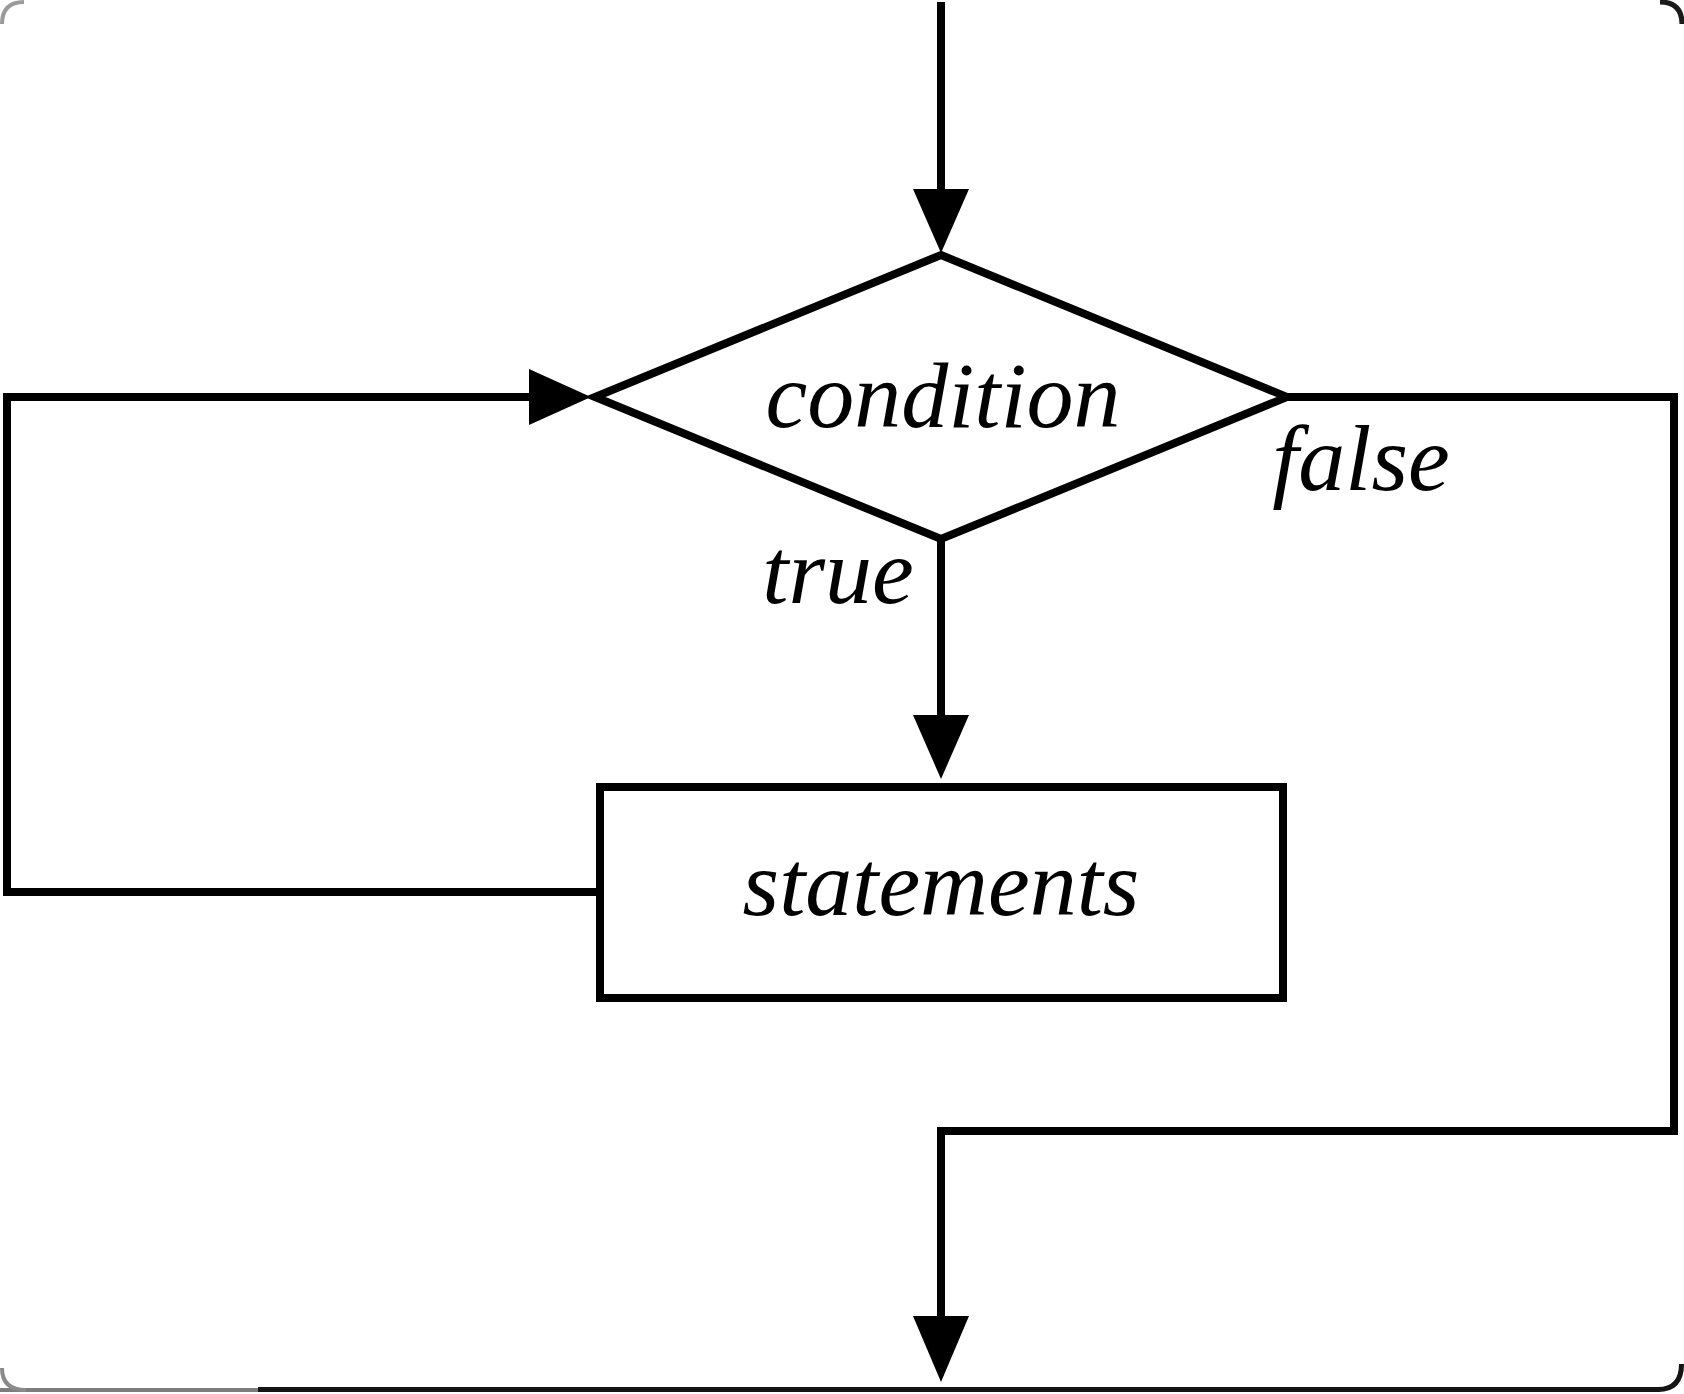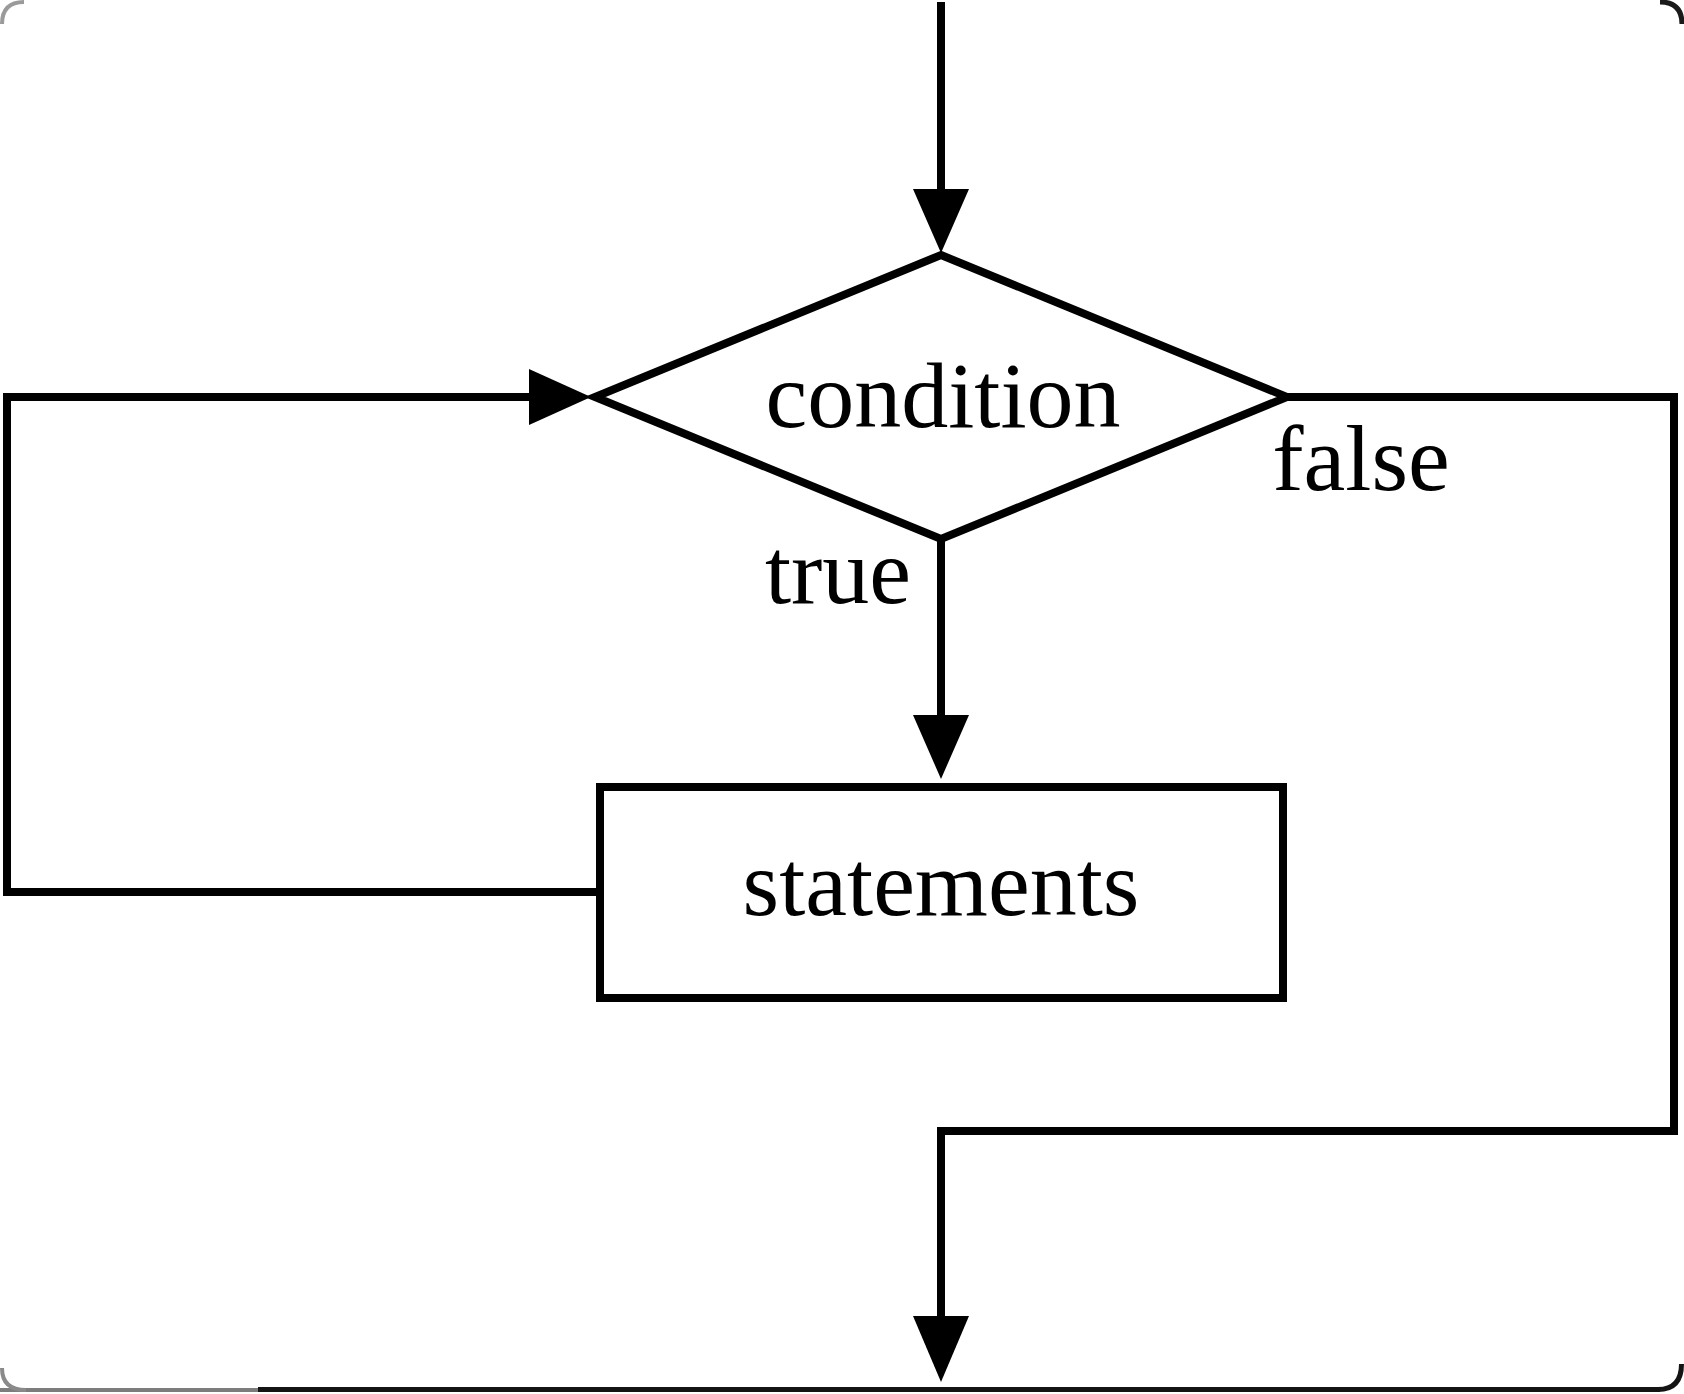--- a/index.html
+++ b/index.html
@@ -6,20 +6,21 @@
     margin: 0;
     padding: 0;
     background: #ffffff;
   }
   #stage {
     position: relative;
     width: 1684px;
     height: 1394px;
     background: #ffffff;
     overflow: hidden;
+    font-style: italic;
   }
   svg { display: block; }
   .flow-text {
     font-family: "Liberation Serif", "DejaVu Serif", serif;
     font-size: 94px;
     fill: #000000;
   }
 </style>
 </head>
 <body>

